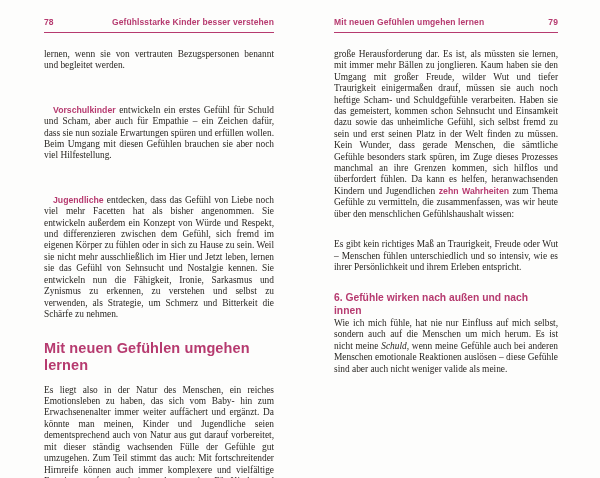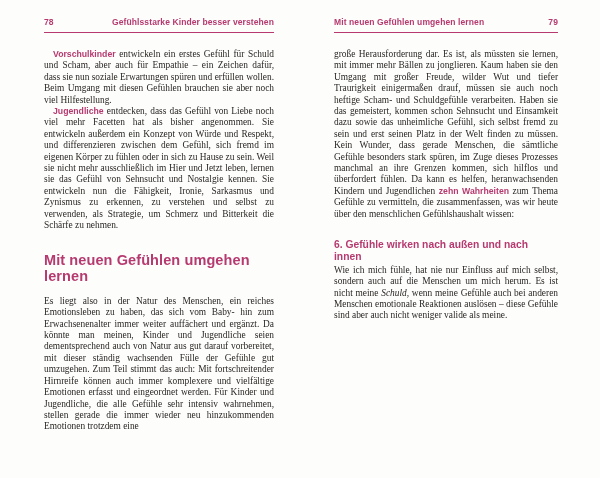--- a/index.html
+++ b/index.html
@@ -29,21 +29,21 @@
   }
   .running-head .pagenum{flex:0 0 auto;}
   .running-head .head-title{flex:0 0 auto;}
 
   .body-text{
     margin-top:16px;
     font-size:9.4px;line-height:11.4px;color:var(--ink);
     text-align:justify;hyphens:auto;-webkit-hyphens:auto;
   }
   .para{margin:0;}
-  .para.indent{text-indent:9px;}
+  .para.indent{text-indent:9px;margin-top:33px;}
 
   .lead,.highlight{
     font-family:"Liberation Sans",sans-serif;font-weight:700;
     color:var(--accent);font-size:8.7px;
   }
   .em{font-style:italic;}
 
   .section-heading{
     font-family:"Liberation Sans",sans-serif;font-weight:700;
     color:var(--accent);font-size:14.5px;line-height:1.15;
@@ -62,20 +62,21 @@
 
 <div class="spread">
 
   <div class="page left">
     <div class="running-head">
       <span class="pagenum">78</span>
       <span class="head-title">Gefühlsstarke Kinder besser verstehen</span>
     </div>
 
     <div class="body-text">
+      <p class="para"><span>lernen, wenn sie von vertrauten Bezugspersonen benannt und begleitet werden.</span></p>
 
       <p class="para indent"><span class="lead">Vorschulkinder</span><span> entwickeln ein erstes Gefühl für Schuld und Scham, aber auch für Empathie – ein Zeichen dafür, dass sie nun soziale Erwartungen spüren und erfüllen wollen. Beim Umgang mit diesen Gefühlen brauchen sie aber noch viel Hilfestellung.</span></p>
 
 
       <p class="para indent"><span class="lead">Jugendliche</span><span> entdecken, dass das Gefühl von Liebe noch viel mehr Facetten hat als bisher angenommen. Sie entwickeln außerdem ein Konzept von Würde und Respekt, und differenzieren zwischen dem Gefühl, sich fremd im eigenen Körper zu fühlen oder in sich zu Hause zu sein. Weil sie nicht mehr ausschließlich im Hier und Jetzt leben, lernen sie das Gefühl von Sehnsucht und Nostalgie kennen. Sie entwickeln nun die Fähigkeit, Ironie, Sarkasmus und Zynismus zu erkennen, zu verstehen und selbst zu verwenden, als Strategie, um Schmerz und Bitterkeit die Schärfe zu nehmen.</span></p>
 
       <h2 class="section-heading">Mit neuen Gefühlen umgehen lernen</h2>
 
       <p class="para">Es liegt also in der Natur des Menschen, ein reiches Emotionsleben zu haben, das sich vom Baby- hin zum Erwachsenenalter immer weiter auffächert und ergänzt. Da könnte man meinen, Kinder und Jugendliche seien dementsprechend auch von Natur aus gut darauf vorbereitet, mit dieser ständig wachsenden Fülle der Gefühle gut umzugehen. Zum Teil stimmt das auch: Mit fortschreitender Hirnreife können auch immer komplexere und vielfältige Emotionen erfasst und eingeordnet werden. Für Kinder und Jugendliche, die alle Gefühle sehr intensiv wahrnehmen, stellen gerade die immer wieder neu hinzukommenden Emotionen trotzdem eine</p>
     </div>
@@ -84,20 +85,21 @@
   <div class="page right">
     <div class="running-head">
       <span class="head-title">Mit neuen Gefühlen umgehen lernen</span>
       <span class="pagenum">79</span>
     </div>
 
     <div class="body-text">
       <p class="para"><span>große Herausforderung dar. Es ist, als müssten sie lernen, mit immer mehr Bällen zu jonglieren. Kaum haben sie den Umgang mit großer Freude, wilder Wut und tiefer Traurigkeit einigermaßen drauf, müssen sie auch noch heftige Scham- und Schuldgefühle verarbeiten. Haben sie das gemeistert, kommen schon Sehnsucht und Einsamkeit dazu sowie das unheimliche Gefühl, sich selbst fremd zu sein und erst seinen Platz in der Welt finden zu müssen. Kein Wunder, dass gerade Menschen, die sämtliche Gefühle besonders stark spüren, im Zuge dieses Prozesses manchmal an ihre Grenzen kommen, sich hilflos und überfordert fühlen. Da kann es helfen, heranwachsenden Kindern und Jugendlichen </span><span class="highlight">zehn Wahrheiten</span><span> zum Thema Gefühle zu vermitteln, die zusammenfassen, was wir heute über den menschlichen Gefühlshaushalt wissen:</span></p>
 
       <div class="truth">
+        <p class="para">Es gibt kein richtiges Maß an Traurigkeit, Freude oder Wut – Menschen fühlen unterschiedlich und so intensiv, wie es ihrer Persönlichkeit und ihrem Erleben entspricht.</p>
       </div>
 
       <div class="truth">
       </div>
 
       <div class="truth">
         <h3 class="truth-heading">6. Gefühle wirken nach außen und nach innen</h3>
         <p class="para"><span>Wie ich mich fühle, hat nie nur Einfluss auf mich selbst, sondern auch auf die Menschen um mich herum. Es ist nicht meine </span><span class="em">Schuld</span><span>, wenn meine Gefühle auch bei anderen Menschen emotionale Reaktionen auslösen – diese Gefühle sind aber auch nicht weniger valide als meine.</span></p>
       </div>
     </div>

